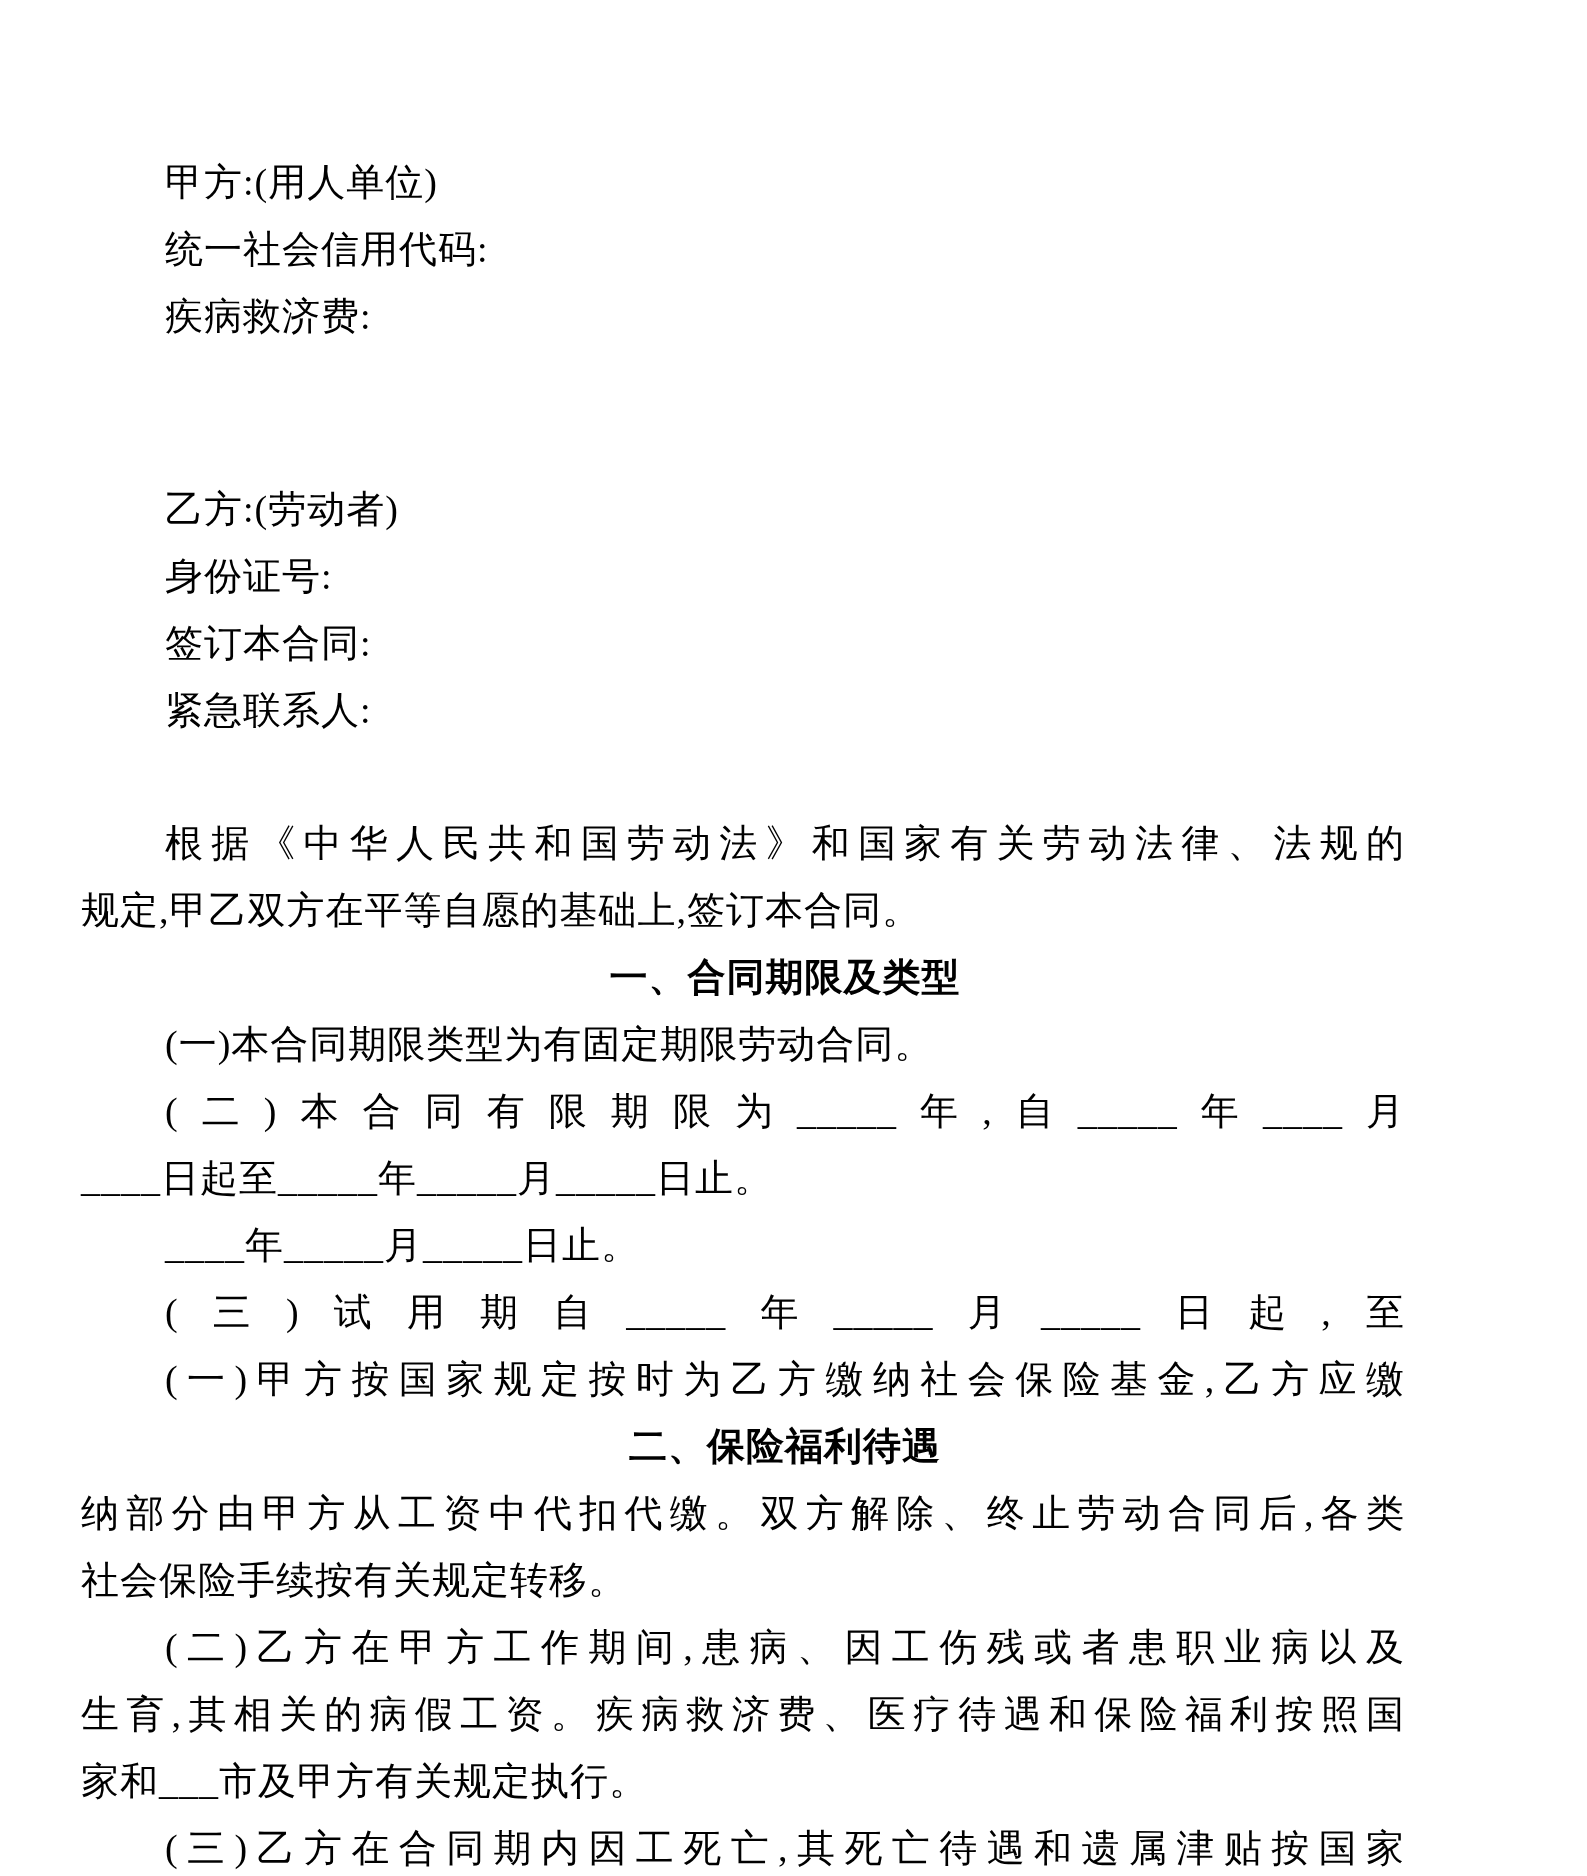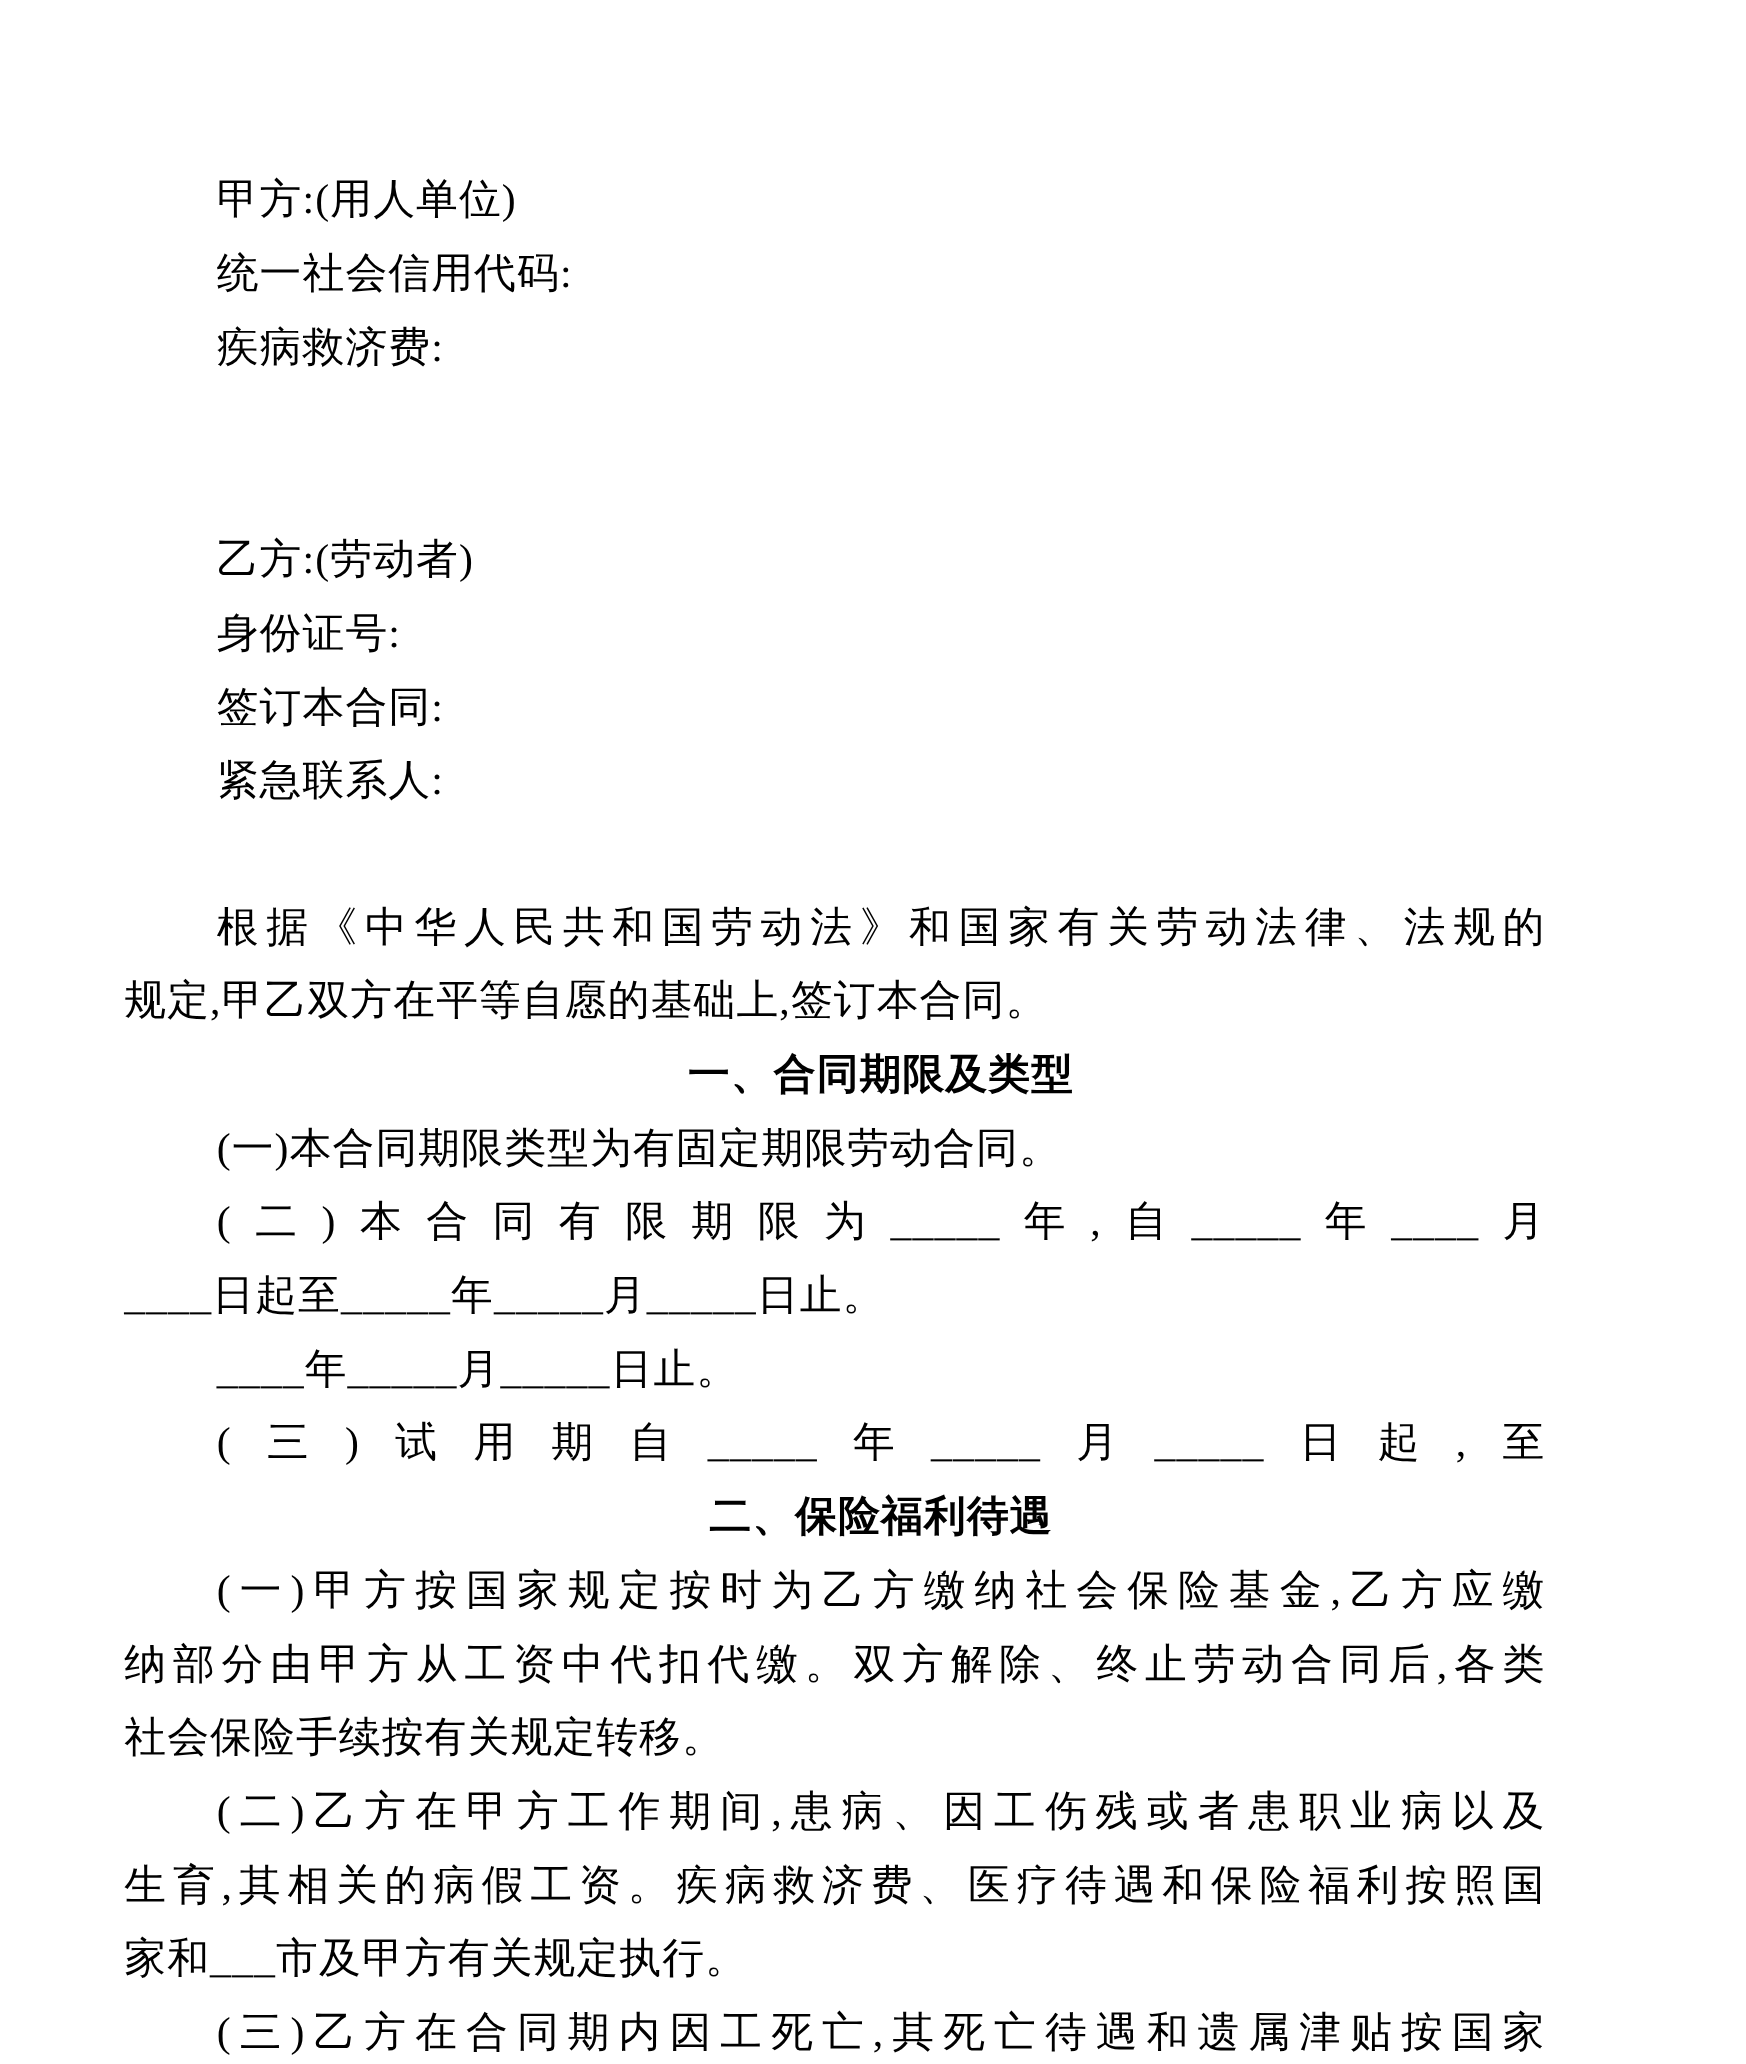--- a/index.html
+++ b/index.html
@@ -7,21 +7,21 @@
     padding: 0;
     background: #ffffff;
   }
   .page {
     position: relative;
     width: 1587px;
     height: 1876px;
     margin: 0 auto;
     background: #ffffff;
     box-sizing: border-box;
-    padding: 149px 182px 0 113px;
+    padding: 149px 182px 0 81px;
     overflow: hidden;
     font-family: "Liberation Serif", "DejaVu Serif", serif;
     font-size: 38px;
     line-height: 67px;
     letter-spacing: 1px;
     color: #000000;
   }
   .line {
     width: 100%;
     text-align: left;
@@ -68,22 +68,22 @@
     <div>
       <div class="line ind bold">一、合同期限及类型</div>
       <div class="line ind">(一)本合同期限类型为有固定期限劳动合同。</div>
       <div class="line ind just">(二)本合同有限期限为_____年,自_____年____月</div>
       <div class="line">____日起至_____年_____月_____日止。</div>
       <div class="line ind">____年_____月_____日止。</div>
       <div class="line ind just">(三)试用期自_____年_____月_____日起,至</div>
     </div>
 
     <div>
+      <div class="line ind just">(一)甲方按国家规定按时为乙方缴纳社会保险基金,乙方应缴</div>
       <div class="line ind bold">二、保险福利待遇</div>
-      <div class="line ind just">(一)甲方按国家规定按时为乙方缴纳社会保险基金,乙方应缴</div>
       <div class="line just">纳部分由甲方从工资中代扣代缴。双方解除、终止劳动合同后,各类</div>
       <div class="line">社会保险手续按有关规定转移。</div>
       <div class="line ind just">(二)乙方在甲方工作期间,患病、因工伤残或者患职业病以及</div>
       <div class="line just">生育,其相关的病假工资。疾病救济费、医疗待遇和保险福利按照国</div>
       <div class="line">家和___市及甲方有关规定执行。</div>
       <div class="line ind just">(三)乙方在合同期内因工死亡,其死亡待遇和遗属津贴按国家</div>
     </div>
 
   </div>
 </div>

